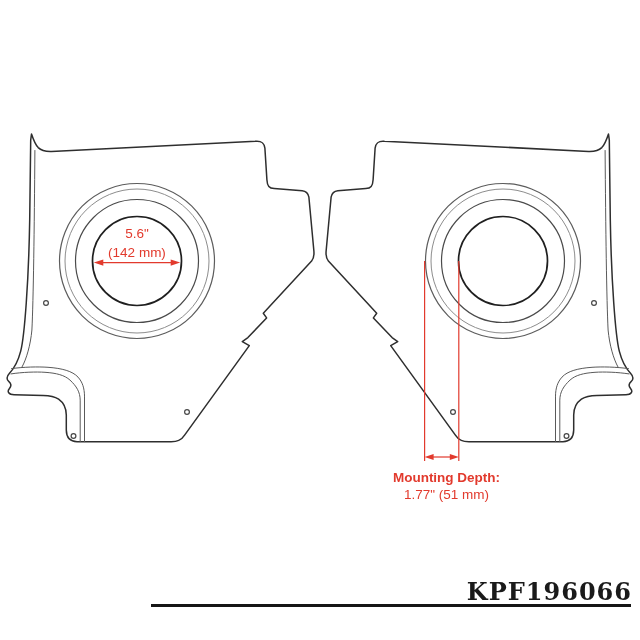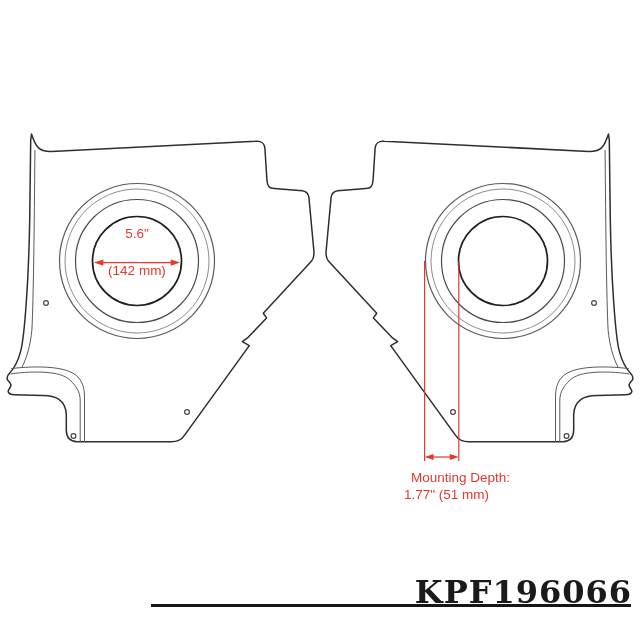--- a/index.html
+++ b/index.html
@@ -20,37 +20,37 @@
   .c-mid2{fill:none;stroke:#4a4a4a;stroke-width:1.2;}
   .c-mid{fill:none;stroke:#8d8d8d;stroke-width:1;}
   .c-outer{fill:none;stroke:#5c5c5c;stroke-width:1.2;}
   .red-stroke{stroke:var(--annotation-red);stroke-width:1.2;fill:none;}
   .red-fill{fill:var(--annotation-red);stroke:none;}
   .anno{
     position:absolute;color:var(--annotation-red);font-size:13.5px;line-height:16px;
     text-align:center;white-space:nowrap;
   }
   .dia-in{left:57px;top:226px;width:160px;}
-  .dia-mm{left:57px;top:245px;width:160px;margin-top:18px;}
-  .md-label{left:378px;top:470px;width:165px;}
+  .dia-mm{left:57px;top:245px;width:160px;}
+  .md-label{left:364px;top:470px;width:165px;font-weight:bold;}
   .md-value{left:364px;top:487px;width:165px;}
   .logo{
     position:absolute;left:13px;top:550px;color:var(--ink);
     font-family:"DejaVu Serif","Liberation Serif",serif;
     font-style:italic;font-weight:bold;font-size:45px;line-height:50px;
     letter-spacing:-3px;white-space:nowrap;
   }
   .logo .reg{
     display:inline-block;font-size:11px;letter-spacing:0;
     vertical-align:26px;margin-left:4px;font-style:normal;
   }
   .part-number{
     position:absolute;right:8px;top:578px;color:var(--ink);
     font-family:"DejaVu Serif","Liberation Serif",serif;
-    font-weight:bold;font-size:32px;line-height:28px;letter-spacing:1px;white-space:nowrap;
+    font-weight:bold;font-size:24px;line-height:28px;letter-spacing:1px;white-space:nowrap;
   }
   .footer-rule{
     position:absolute;left:151px;top:604px;width:480px;height:2.6px;background:#161616;
   }
 </style>
 </head>
 <body>
 
 <div id="stage">
 

